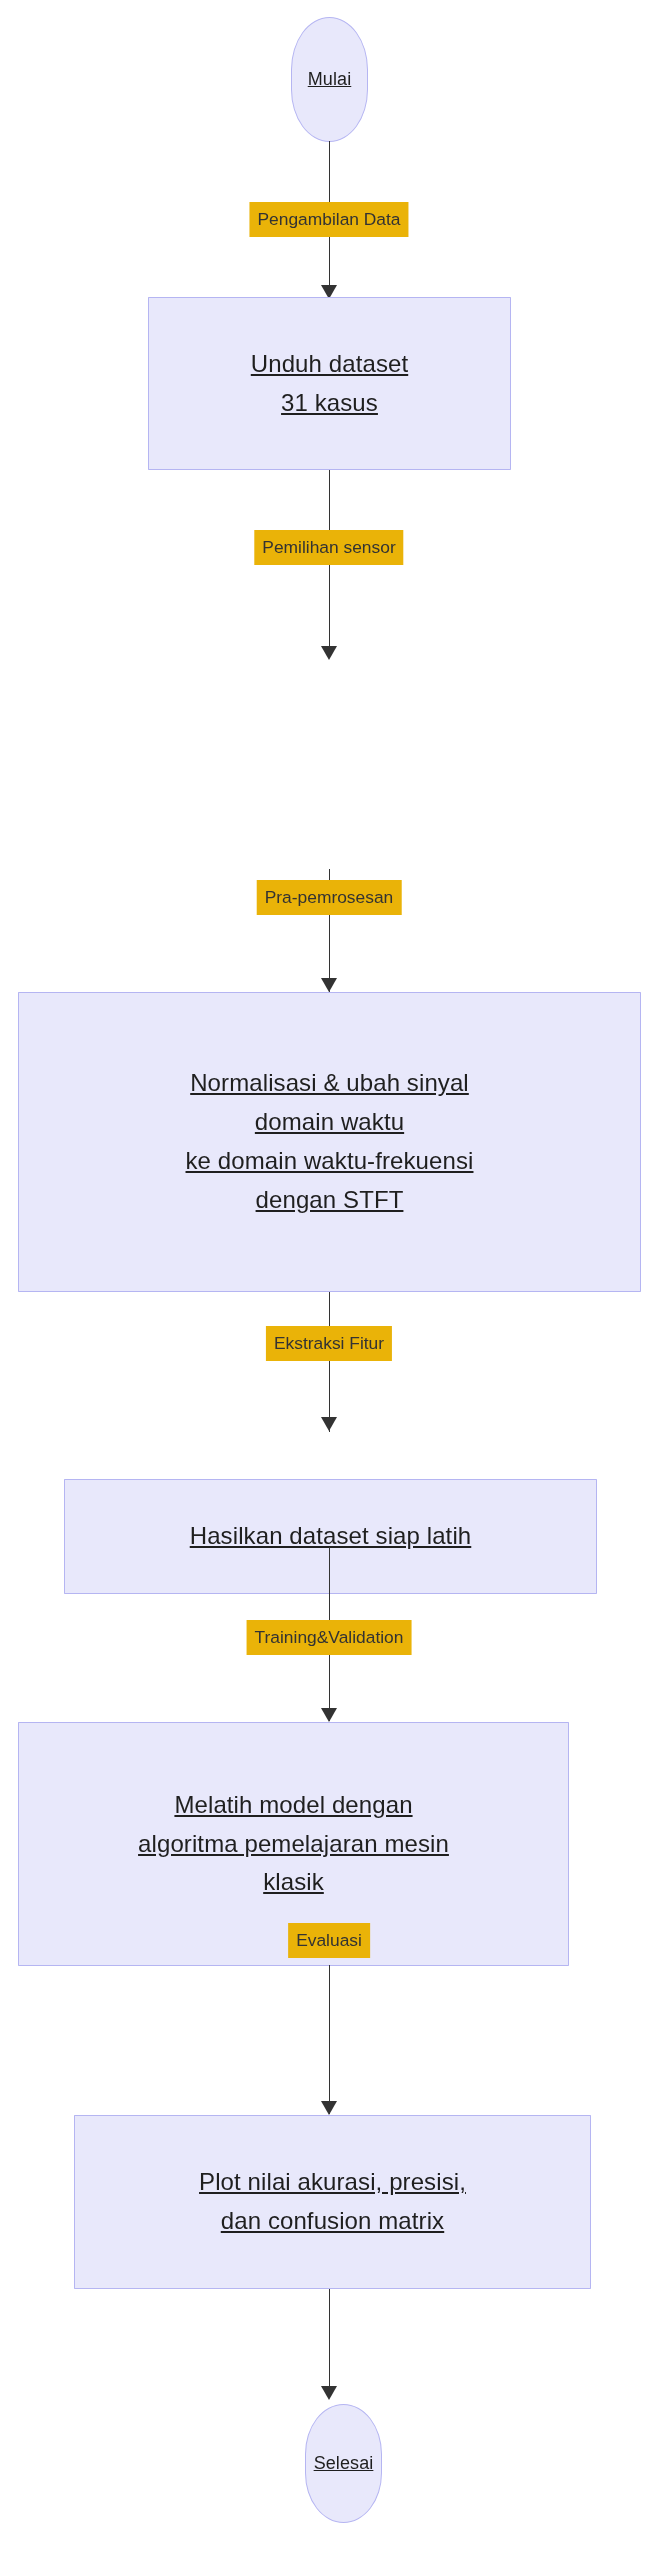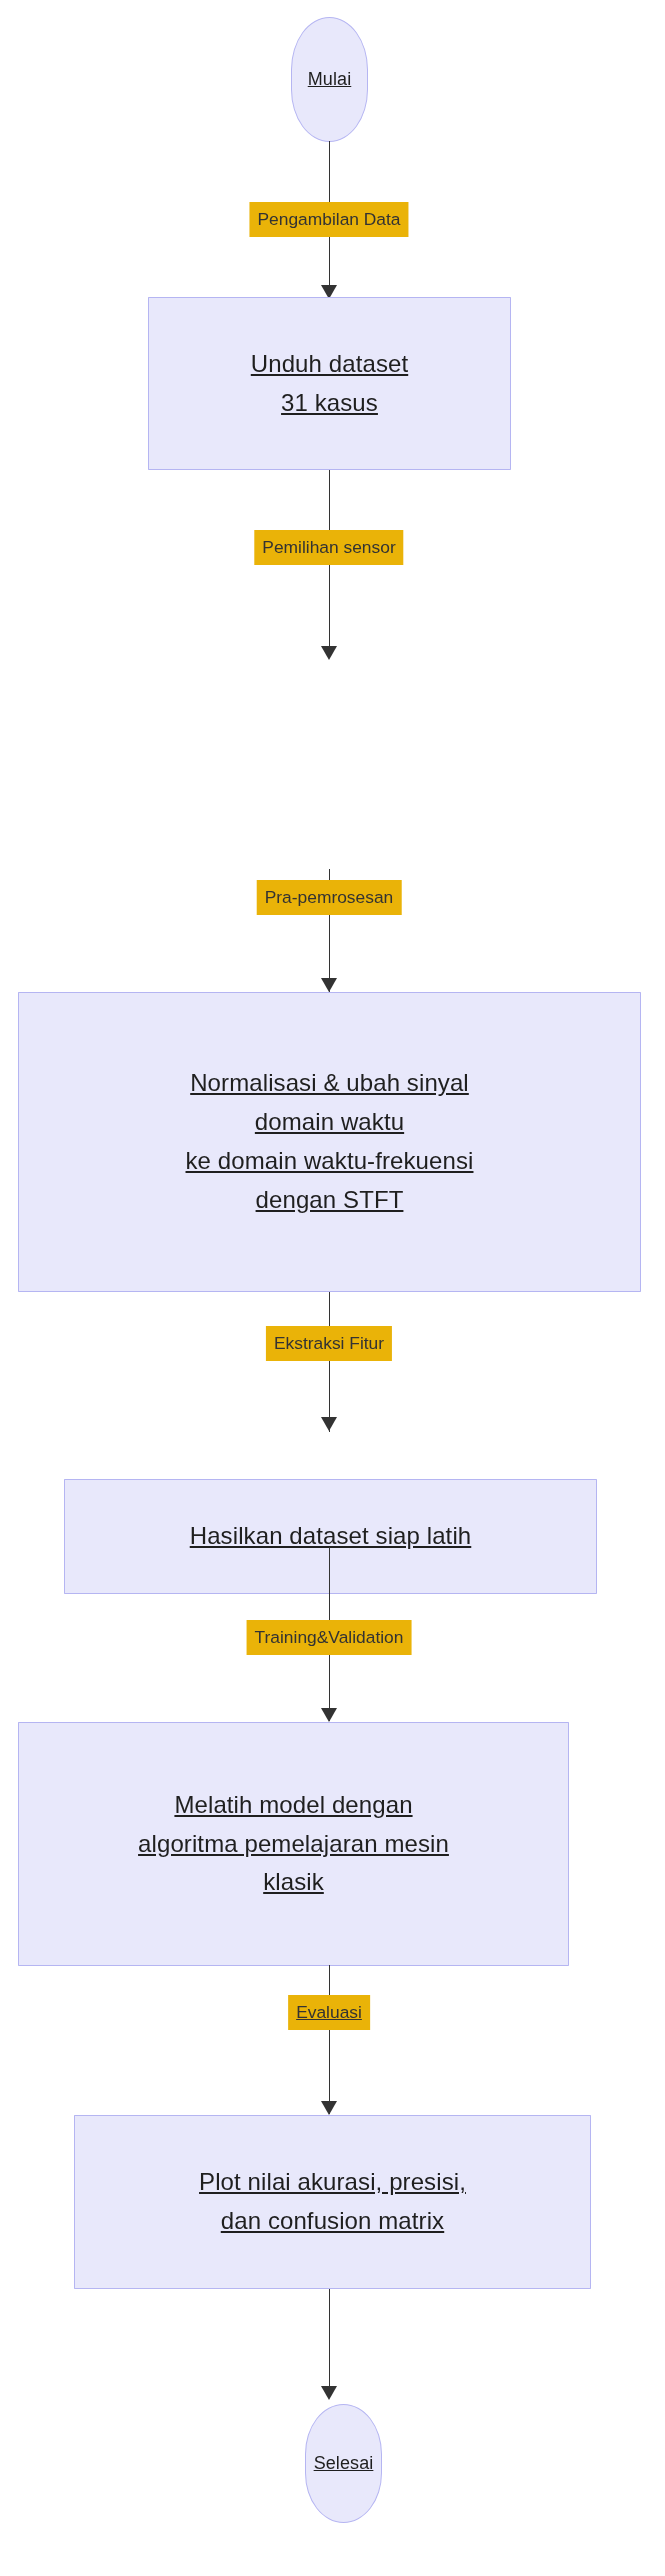--- a/index.html
+++ b/index.html
@@ -123,21 +123,21 @@
   <div class="edge-label" style="left:329px; top:1620px;">Training&amp;Validation</div>
 
   <div class="node process" style="left:18px; top:1722px; width:551px; height:244px;">
     <span class="node-label">Melatih model dengan
 algoritma pemelajaran mesin
 klasik</span>
   </div>
 
   <div class="edge-line" style="left:329px; top:1965px; height:149px;"></div>
   <div class="edge-arrow" style="left:321px; top:2101px;"></div>
-  <div class="edge-label" style="left:329px; top:1995px;text-decoration:underline;">Evaluasi</div>
+  <div class="edge-label" style="left:329px; top:1923px;">Evaluasi</div>
 
   <div class="node process" style="left:74px; top:2115px; width:517px; height:174px;">
     <span class="node-label">Plot nilai akurasi, presisi,
 dan confusion matrix</span>
   </div>
 
   <div class="edge-line" style="left:329px; top:2289px; height:102px;"></div>
   <div class="edge-arrow" style="left:321px; top:2386px;"></div>
 
   <div class="node terminator" style="left:305px; top:2404px; width:77px; height:119px;">

